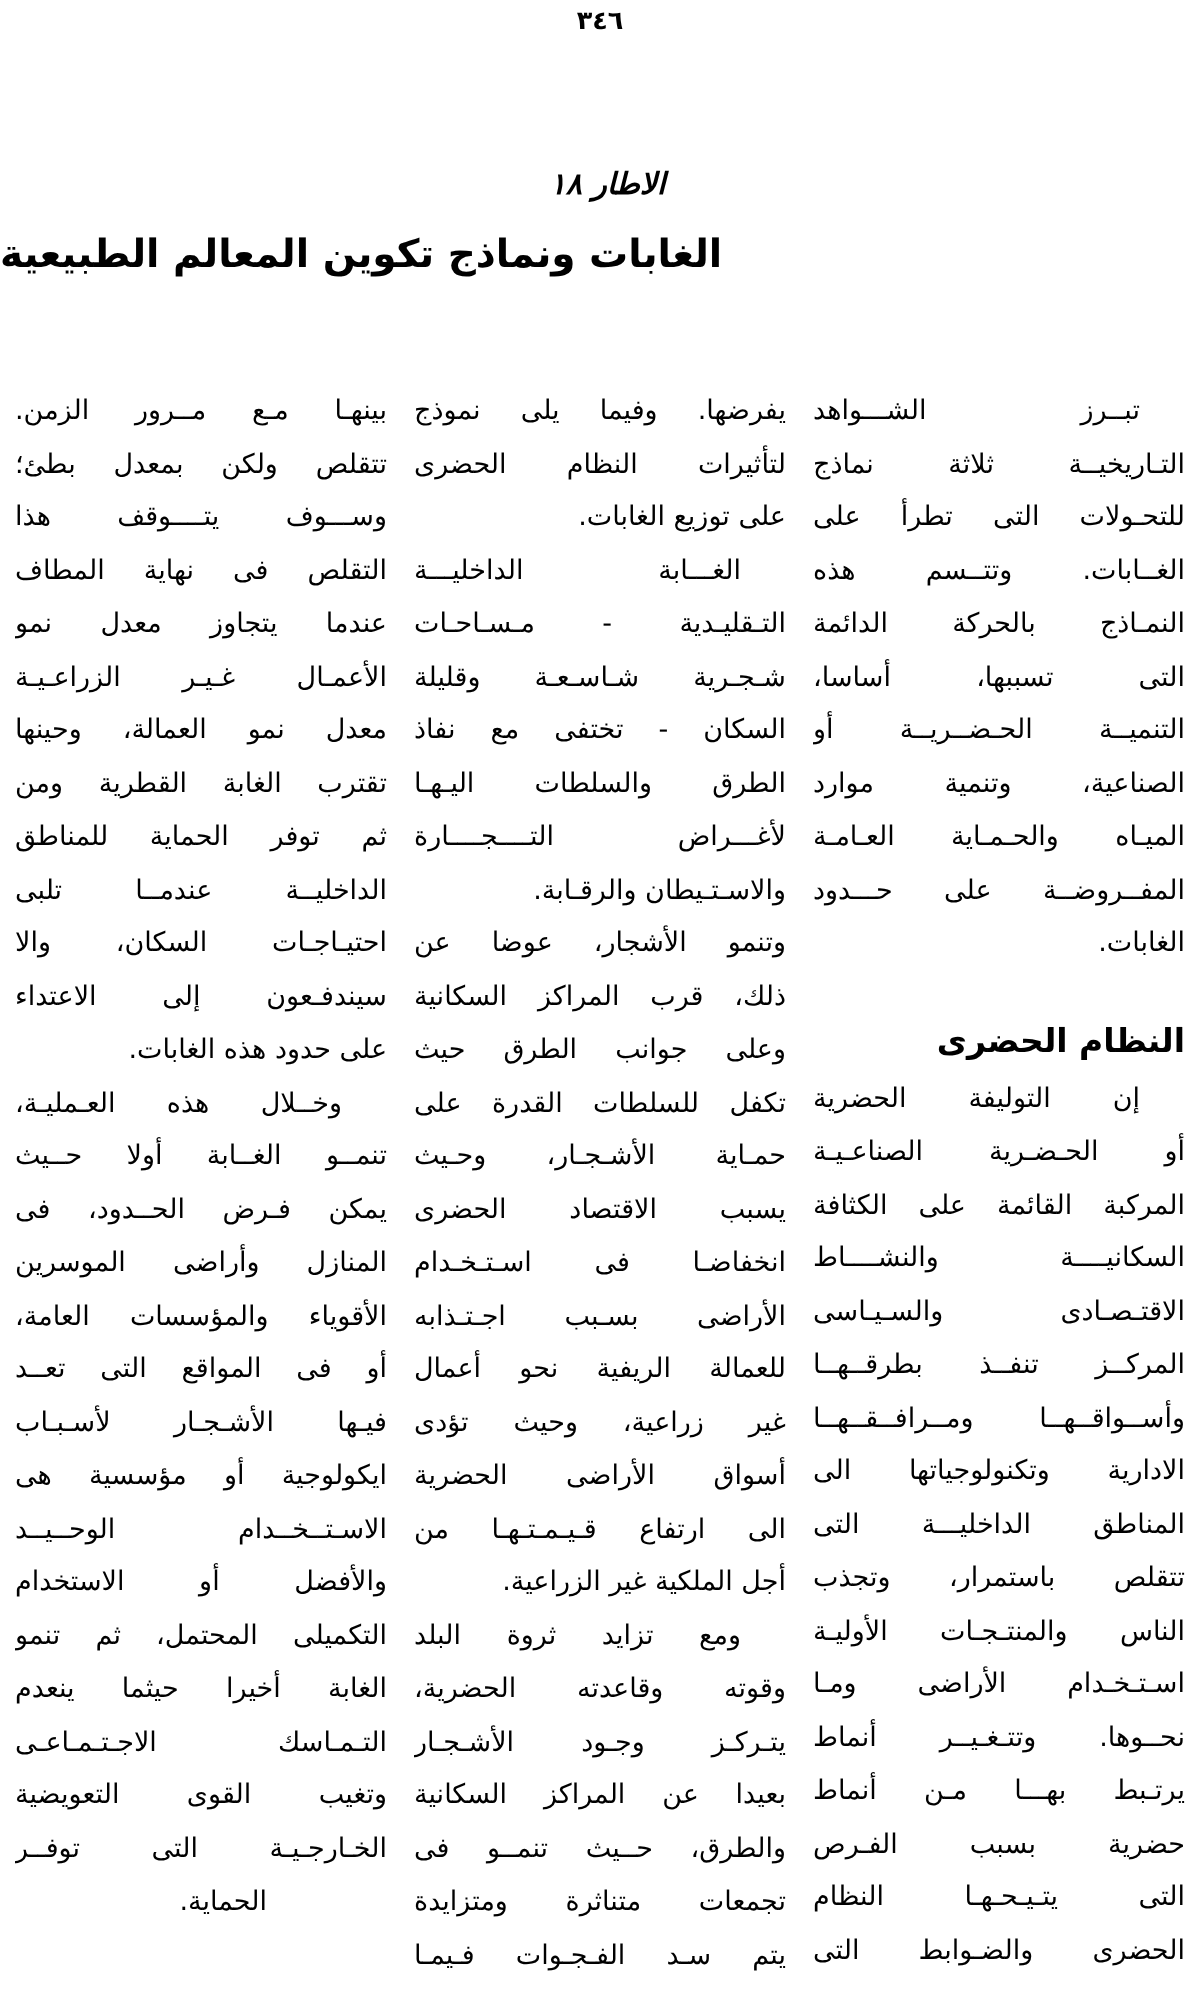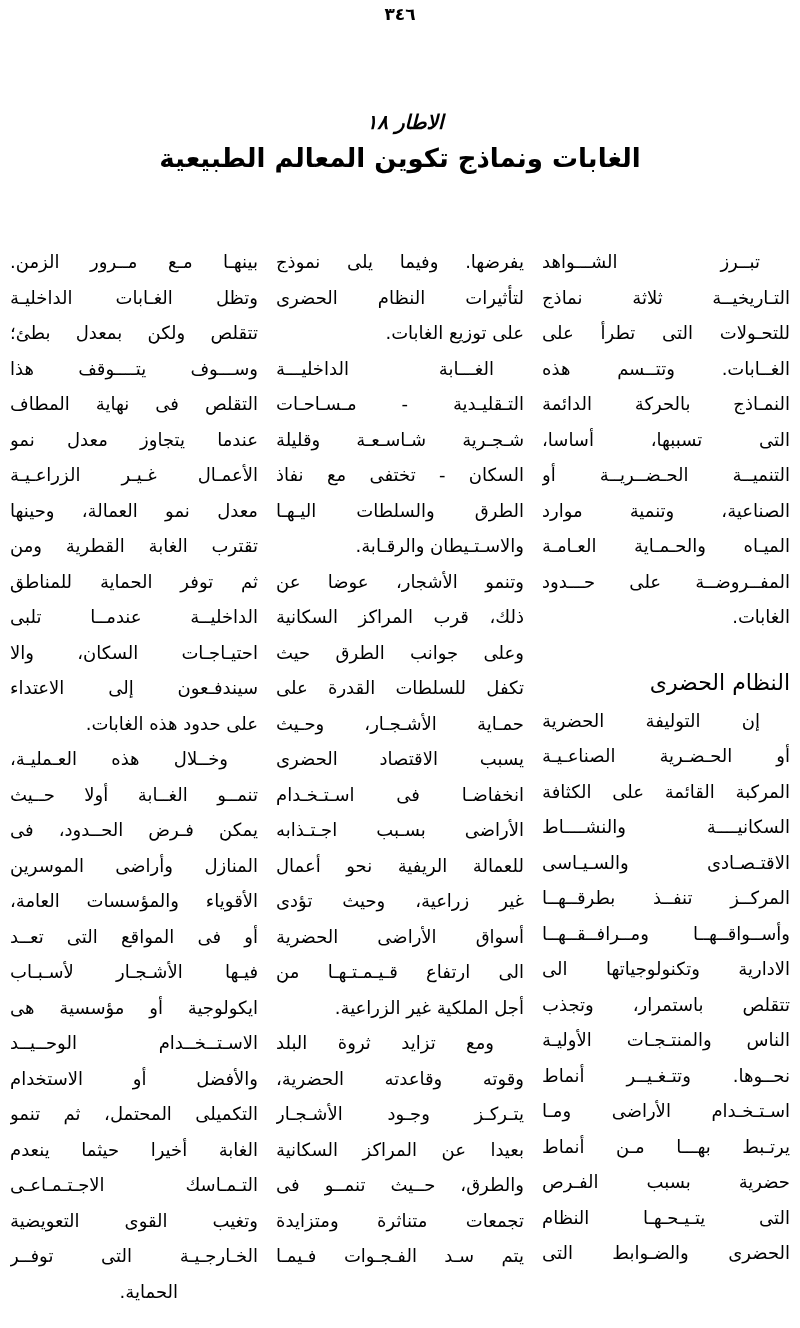--- a/index.html
+++ b/index.html
@@ -12,39 +12,39 @@
   .page{width:800px;height:1328px;box-sizing:border-box;padding-top:4px;border-radius:26px;}
   .page-number{
     text-align:center;font-size:17px;font-weight:bold;
     height:20px;line-height:20px;letter-spacing:1px;
   }
   .kicker{
     text-align:center;font-size:20px;font-style:italic;font-weight:bold;
     margin-top:84px;height:28px;line-height:28px;padding-left:10px;
   }
   .title{
-    text-align:center;font-size:26px;font-weight:bold;
-    margin-top:4px;height:36px;line-height:36px;
+    text-align:left;font-size:26px;font-weight:bold;
+    margin-top:16px;height:36px;line-height:36px;
   }
   .columns{
     display:flex;gap:18px;
     padding:0 10px;margin-top:68px;
     box-sizing:border-box;
   }
   .col{flex:1;min-width:0;}
   .line{
     font-size:18px;
     height:35.5px;line-height:35.5px;
     text-align:justify;text-align-last:justify;
     overflow:hidden;
   }
   .line.indent{padding-right:30px;}
   .line.end{text-align:left;text-align-last:right;}
   .line.heading{
-    font-weight:normal;font-size:22px;
+    font-weight:bold;font-size:22px;
     height:46px;line-height:52px;
     margin-top:22px;
     text-align:right;text-align-last:right;
   }
 </style>
 </head>
 <body>
 
 <div class="page">
   <div class="page-number">٣٤٦</div>
@@ -65,38 +65,40 @@
         <div class="line end">الغابات.</div>
         <div class="line heading">النظام الحضرى</div>
         <div class="line indent">إن التوليفة الحضرية</div>
         <div class="line">أو الحـضـرية الصناعـيـة</div>
         <div class="line">المركبة القائمة على الكثافة</div>
         <div class="line">السكانيــــة والنشــــاط</div>
         <div class="line">الاقتـصـادى والسـيـاسى</div>
         <div class="line">المركــز تنفــذ بطرقــهــا</div>
         <div class="line">وأســواقــهــا ومــرافــقــهــا</div>
         <div class="line">الادارية وتكنولوجياتها الى</div>
+        <div class="line">المناطق الداخليـــة التى</div>
         <div class="line">تتقلص باستمرار، وتجذب</div>
         <div class="line">الناس والمنتـجـات الأوليـة</div>
+        <div class="line">اسـتـخـدام الأراضى ومـا</div>
         <div class="line">نحــوها. وتتـغـيــر أنماط</div>
-        <div class="line">اسـتـخـدام الأراضى ومـا</div>
         <div class="line">يرتـبط بهـــا مـن أنماط</div>
         <div class="line">حضرية بسبب الفـرص</div>
         <div class="line">التى يتـيـحـهـا النظام</div>
         <div class="line">الحضرى والضـوابط التى</div>
       </div>
     <div class="col">
         <div class="line">يفرضها. وفيما يلى نموذج</div>
         <div class="line">لتأثيرات النظام الحضرى</div>
         <div class="line end">على توزيع الغابات.</div>
         <div class="line indent">الغـــابة الداخليـــة</div>
         <div class="line">التـقليـدية - مـسـاحـات</div>
         <div class="line">شـجـرية شـاسـعـة وقليلة</div>
         <div class="line">السكان - تختفى مع نفاذ</div>
         <div class="line">الطرق والسلطات اليـهـا</div>
+        <div class="line">لأغـــراض التــــجــــارة</div>
         <div class="line end">والاسـتـيطان والرقـابة.</div>
         <div class="line">وتنمو الأشجار، عوضا عن</div>
         <div class="line">ذلك، قرب المراكز السكانية</div>
         <div class="line">وعلى جوانب الطرق حيث</div>
         <div class="line">تكفل للسلطات القدرة على</div>
         <div class="line">حمـاية الأشـجـار، وحـيث</div>
         <div class="line">يسبب الاقتصاد الحضرى</div>
         <div class="line">انخفاضـا فى اسـتـخـدام</div>
         <div class="line">الأراضى بسـبب اجـتـذابه</div>
         <div class="line">للعمالة الريفية نحو أعمال</div>
@@ -107,21 +109,20 @@
         <div class="line indent">ومع تزايد ثروة البلد</div>
         <div class="line">وقوته وقاعدته الحضرية،</div>
         <div class="line">يتـركـز وجـود الأشـجـار</div>
         <div class="line">بعيدا عن المراكز السكانية</div>
         <div class="line">والطرق، حــيث تنمــو فى</div>
         <div class="line">تجمعات متناثرة ومتزايدة</div>
         <div class="line">يتم سـد الفـجـوات فـيمـا</div>
       </div>
     <div class="col">
         <div class="line">بينهـا مـع مــرور الزمن.</div>
-        <div class="line">وتظل الغـابات الداخليـة</div>
         <div class="line">تتقلص ولكن بمعدل بطئ؛</div>
         <div class="line">وســـوف يتــــوقف هذا</div>
         <div class="line">التقلص فى نهاية المطاف</div>
         <div class="line">عندما يتجاوز معدل نمو</div>
         <div class="line">الأعمـال غـيـر الزراعـيـة</div>
         <div class="line">معدل نمو العمالة، وحينها</div>
         <div class="line">تقترب الغابة القطرية ومن</div>
         <div class="line">ثم توفر الحماية للمناطق</div>
         <div class="line">الداخليــة عندمــا تلبى</div>
         <div class="line">احتيـاجـات السكان، والا</div>

